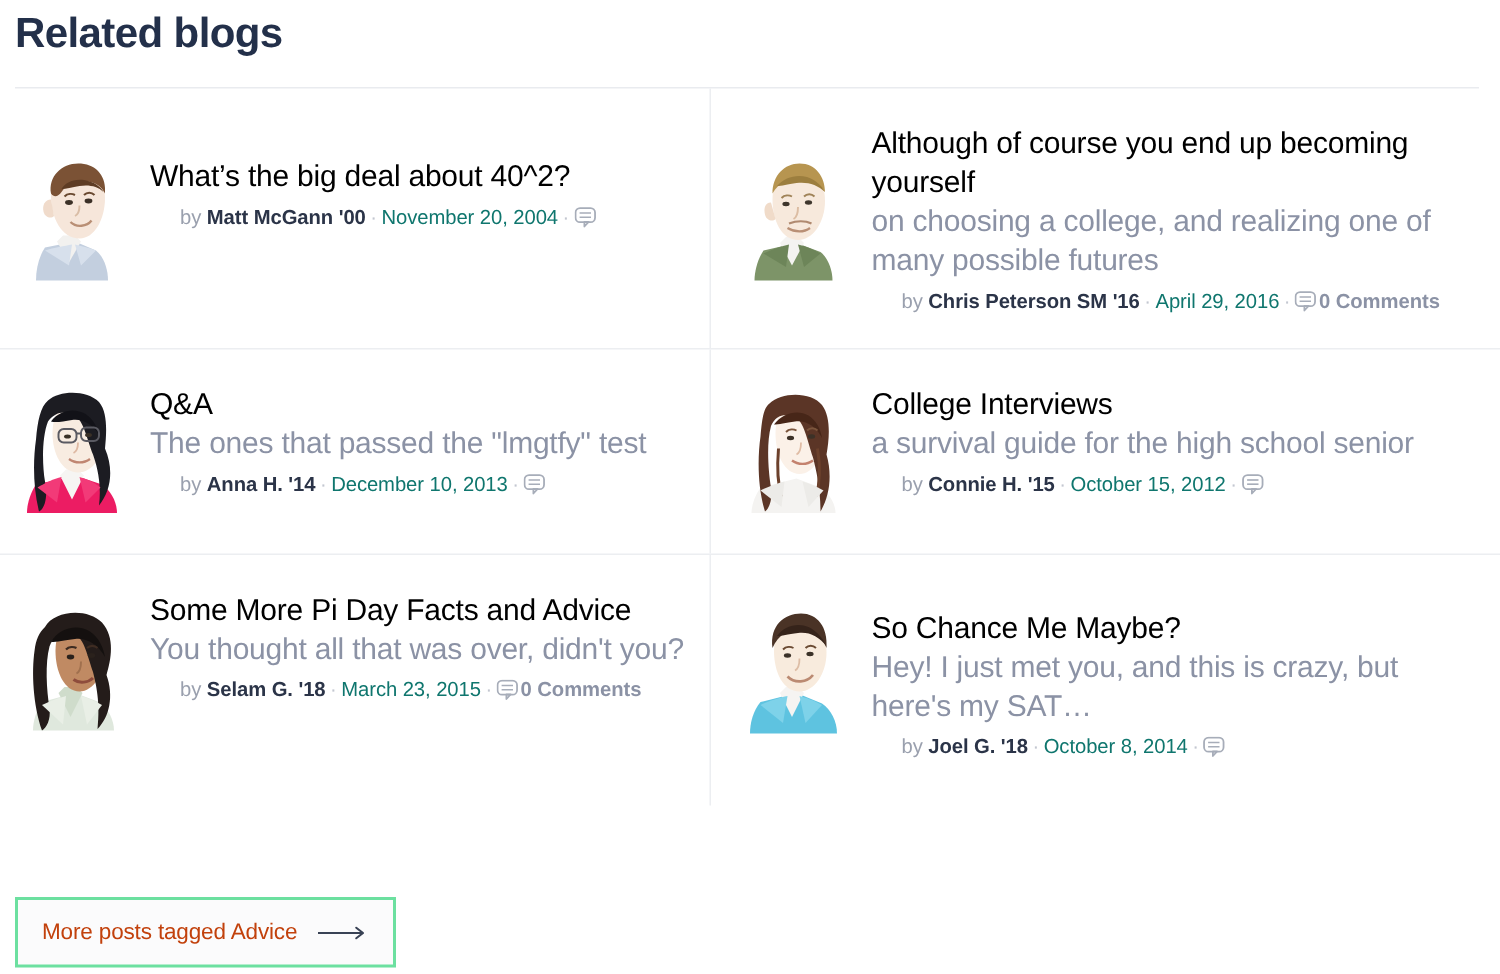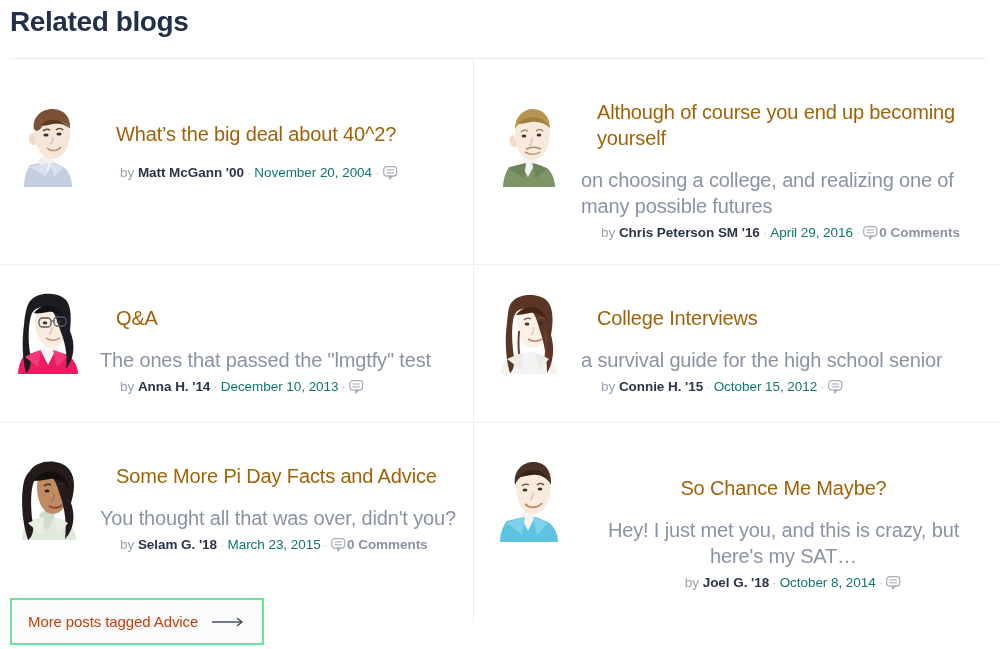--- a/index.html
+++ b/index.html
@@ -67,21 +67,21 @@
     align-items: flex-start;
   }
   .col-left  { width: 473px; padding: 22px 14px 22px 10px; }
   .col-right { width: 527px; padding: 22px 14px 22px 17px; border-left: 1px solid #eceef1; }
 
   .row-1 .col-left  { padding-top: 44px; padding-bottom: 40px; justify-content: space-between; }
   .row-1 .col-right { padding-top: 22px; padding-bottom: 22px; }
   .row-2 .col-left  { padding-top: 22px; padding-bottom: 26px; }
   .row-2 .col-right { padding-top: 22px; padding-bottom: 26px; }
   .row-3 .col-left  { padding-top: 22px; padding-bottom: 30px; }
-  .row-3 .col-right { padding-top: 34px; padding-bottom: 30px; text-align: center; }
+  .row-3 .col-right { padding-top: 34px; padding-bottom: 30px; }
 
   
   .avatar {
     flex: 0 0 auto;
     width: 76px;
     height: 84px;
     margin-right: 14px;
     position: relative;
     overflow: visible;
   }
@@ -93,22 +93,22 @@
   .row-3 .col-left .avatar { margin-top: 12px; }
   .row-3 .col-right .avatar { margin-top: 2px; }
 
   
   .entry-text { flex: 1 1 auto; min-width: 0; padding-top: 2px; }
 
   .entry-title {
     font-size: 20px;
     line-height: 26px;
     font-weight: normal;
-    color: #a16207;
-    margin: 16px;
+    color: #000000;
+    margin: 0;
     letter-spacing: -0.15px;
   }
 
   .entry-subtitle {
     font-size: 20px;
     line-height: 26px;
     font-weight: normal;
     color: #8b92a5;
     margin: 0;
     letter-spacing: -0.15px;

